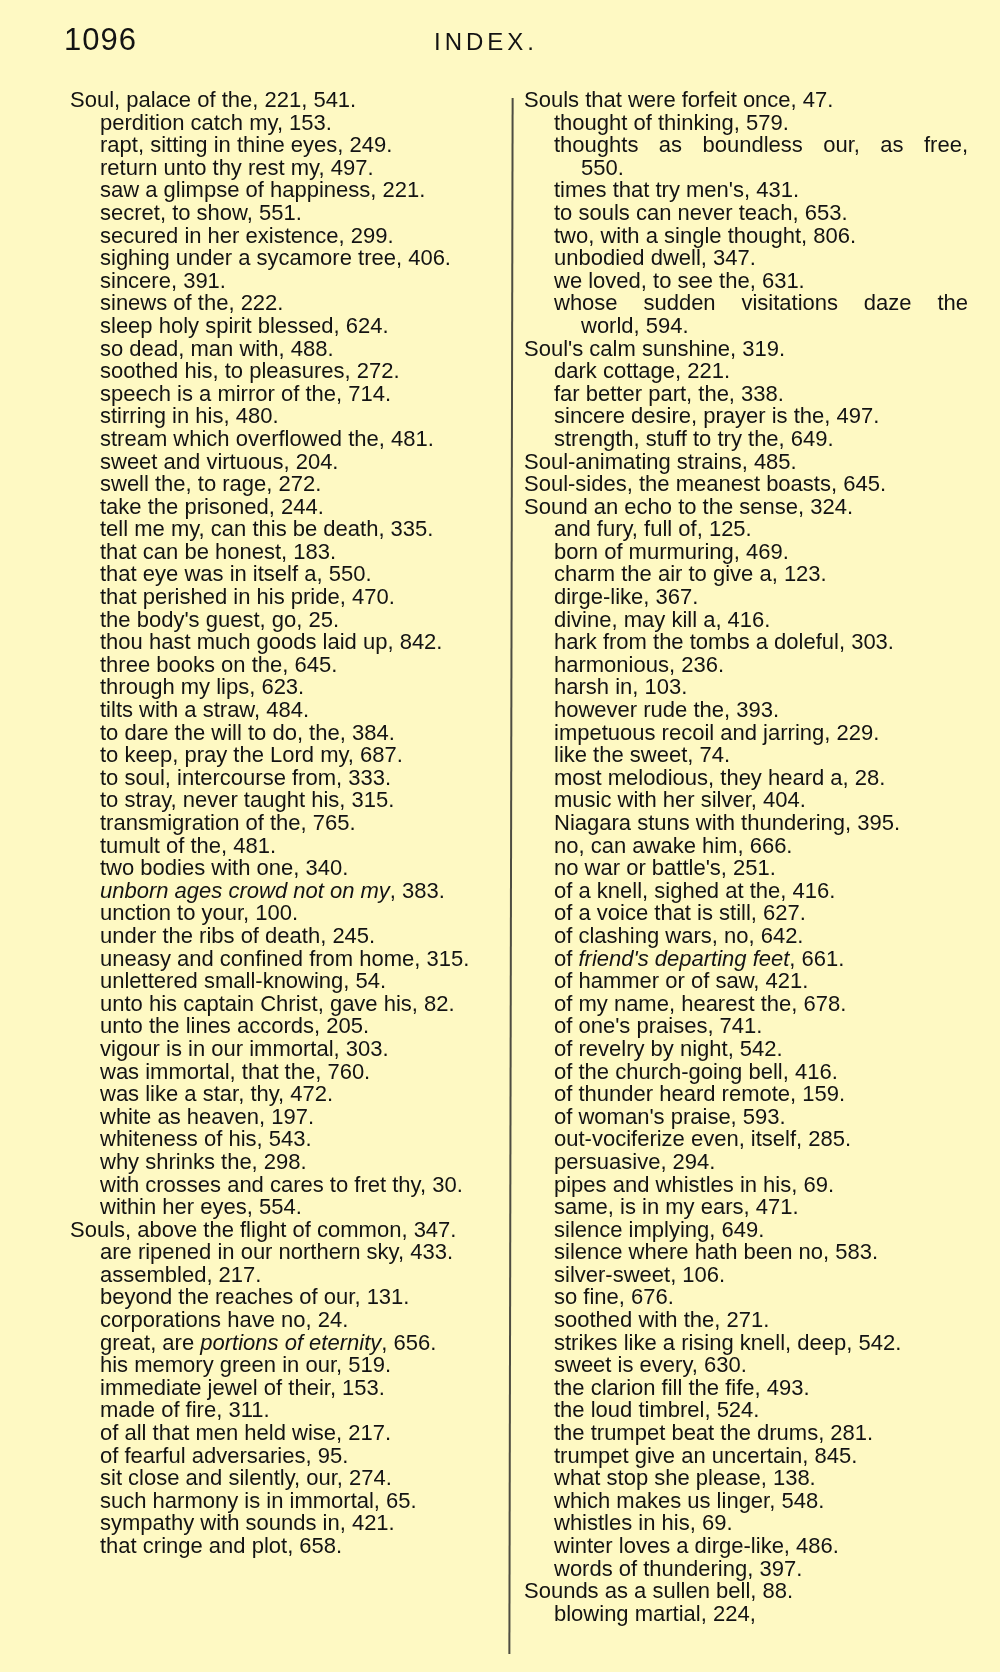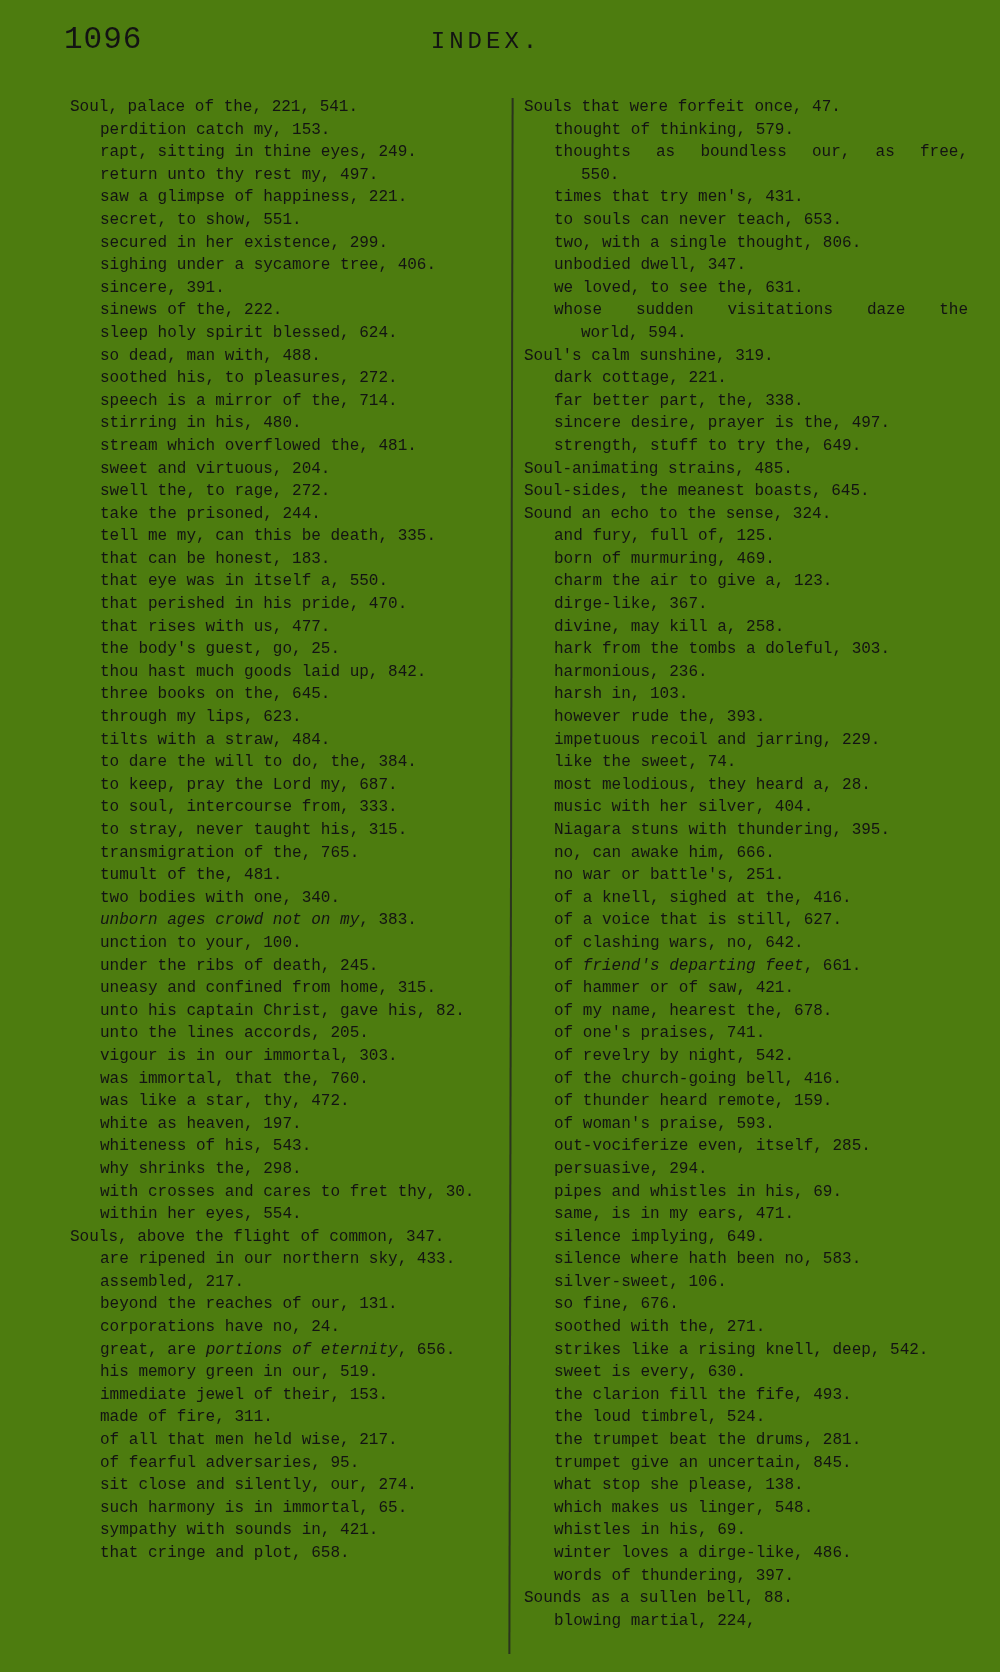--- a/index.html
+++ b/index.html
@@ -4,22 +4,22 @@
 <style>
   html, body {
     margin: 0;
     padding: 0;
     background: #e8e8e8;
   }
   .page {
     position: relative;
     width: 1000px;
     height: 1672px;
-    background: #4d7c0f;
-    font-family: Liberation Mono, monospace;
+    background: #fef9c3;
+    font-family: Liberation Sans, sans-serif;
     color: #131313;
     overflow: hidden;
   }
   .pagenum {
     position: absolute;
     left: 64px;
     top: 22px;
     font-size: 31px;
     letter-spacing: 1px;
   }
@@ -38,22 +38,22 @@
     left: 510px;
     top: 98px;
     width: 2px;
     height: 1556px;
     background: #222;
     opacity: 0.8;
     transform: rotate(0.12deg);
   }
   .col {
     position: absolute;
-    top: 96px;
-    font-size: 16px;
+    top: 89px;
+    font-size: 22px;
     line-height: 22.6px;
     white-space: nowrap;
   }
   .col-left  { left: 70px;  width: 432px; }
   .col-right { left: 524px; width: 444px; }
   .line.in1 { padding-left: 30px; }
   .line.in2 { padding-left: 57px; }
   .line.just {
     white-space: normal;
     text-align: justify;
@@ -85,37 +85,37 @@
       <div class="line in1">speech is a mirror of the, 714.</div>
       <div class="line in1">stirring in his, 480.</div>
       <div class="line in1">stream which overflowed the, 481.</div>
       <div class="line in1">sweet and virtuous, 204.</div>
       <div class="line in1">swell the, to rage, 272.</div>
       <div class="line in1">take the prisoned, 244.</div>
       <div class="line in1">tell me my, can this be death, 335.</div>
       <div class="line in1">that can be honest, 183.</div>
       <div class="line in1">that eye was in itself a, 550.</div>
       <div class="line in1">that perished in his pride, 470.</div>
-      <div class="line in1">that rises with us, 477.</div>
       <div class="line in1">the body's guest, go, 25.</div>
       <div class="line in1">thou hast much goods laid up, 842.</div>
       <div class="line in1">three books on the, 645.</div>
       <div class="line in1">through my lips, 623.</div>
       <div class="line in1">tilts with a straw, 484.</div>
       <div class="line in1">to dare the will to do, the, 384.</div>
       <div class="line in1">to keep, pray the Lord my, 687.</div>
       <div class="line in1">to soul, intercourse from, 333.</div>
       <div class="line in1">to stray, never taught his, 315.</div>
       <div class="line in1">transmigration of the, 765.</div>
       <div class="line in1">tumult of the, 481.</div>
       <div class="line in1">two bodies with one, 340.</div>
       <div class="line in1"><span class="it">unborn ages crowd not on my</span><span>, 383.</span></div>
       <div class="line in1">unction to your, 100.</div>
       <div class="line in1">under the ribs of death, 245.</div>
       <div class="line in1">uneasy and confined from home, 315.</div>
+      <div class="line in1">unlettered small-knowing, 54.</div>
       <div class="line in1">unto his captain Christ, gave his, 82.</div>
       <div class="line in1">unto the lines accords, 205.</div>
       <div class="line in1">vigour is in our immortal, 303.</div>
       <div class="line in1">was immortal, that the, 760.</div>
       <div class="line in1">was like a star, thy, 472.</div>
       <div class="line in1">white as heaven, 197.</div>
       <div class="line in1">whiteness of his, 543.</div>
       <div class="line in1">why shrinks the, 298.</div>
       <div class="line in1">with crosses and cares to fret thy, 30.</div>
       <div class="line in1">within her eyes, 554.</div>
@@ -152,21 +152,21 @@
       <div class="line in1">far better part, the, 338.</div>
       <div class="line in1">sincere desire, prayer is the, 497.</div>
       <div class="line in1">strength, stuff to try the, 649.</div>
       <div class="line in0">Soul-animating strains, 485.</div>
       <div class="line in0">Soul-sides, the meanest boasts, 645.</div>
       <div class="line in0">Sound an echo to the sense, 324.</div>
       <div class="line in1">and fury, full of, 125.</div>
       <div class="line in1">born of murmuring, 469.</div>
       <div class="line in1">charm the air to give a, 123.</div>
       <div class="line in1">dirge-like, 367.</div>
-      <div class="line in1">divine, may kill a, 258.</div>
+      <div class="line in1">divine, may kill a, 416.</div>
       <div class="line in1">hark from the tombs a doleful, 303.</div>
       <div class="line in1">harmonious, 236.</div>
       <div class="line in1">harsh in, 103.</div>
       <div class="line in1">however rude the, 393.</div>
       <div class="line in1">impetuous recoil and jarring, 229.</div>
       <div class="line in1">like the sweet, 74.</div>
       <div class="line in1">most melodious, they heard a, 28.</div>
       <div class="line in1">music with her silver, 404.</div>
       <div class="line in1">Niagara stuns with thundering, 395.</div>
       <div class="line in1">no, can awake him, 666.</div>

